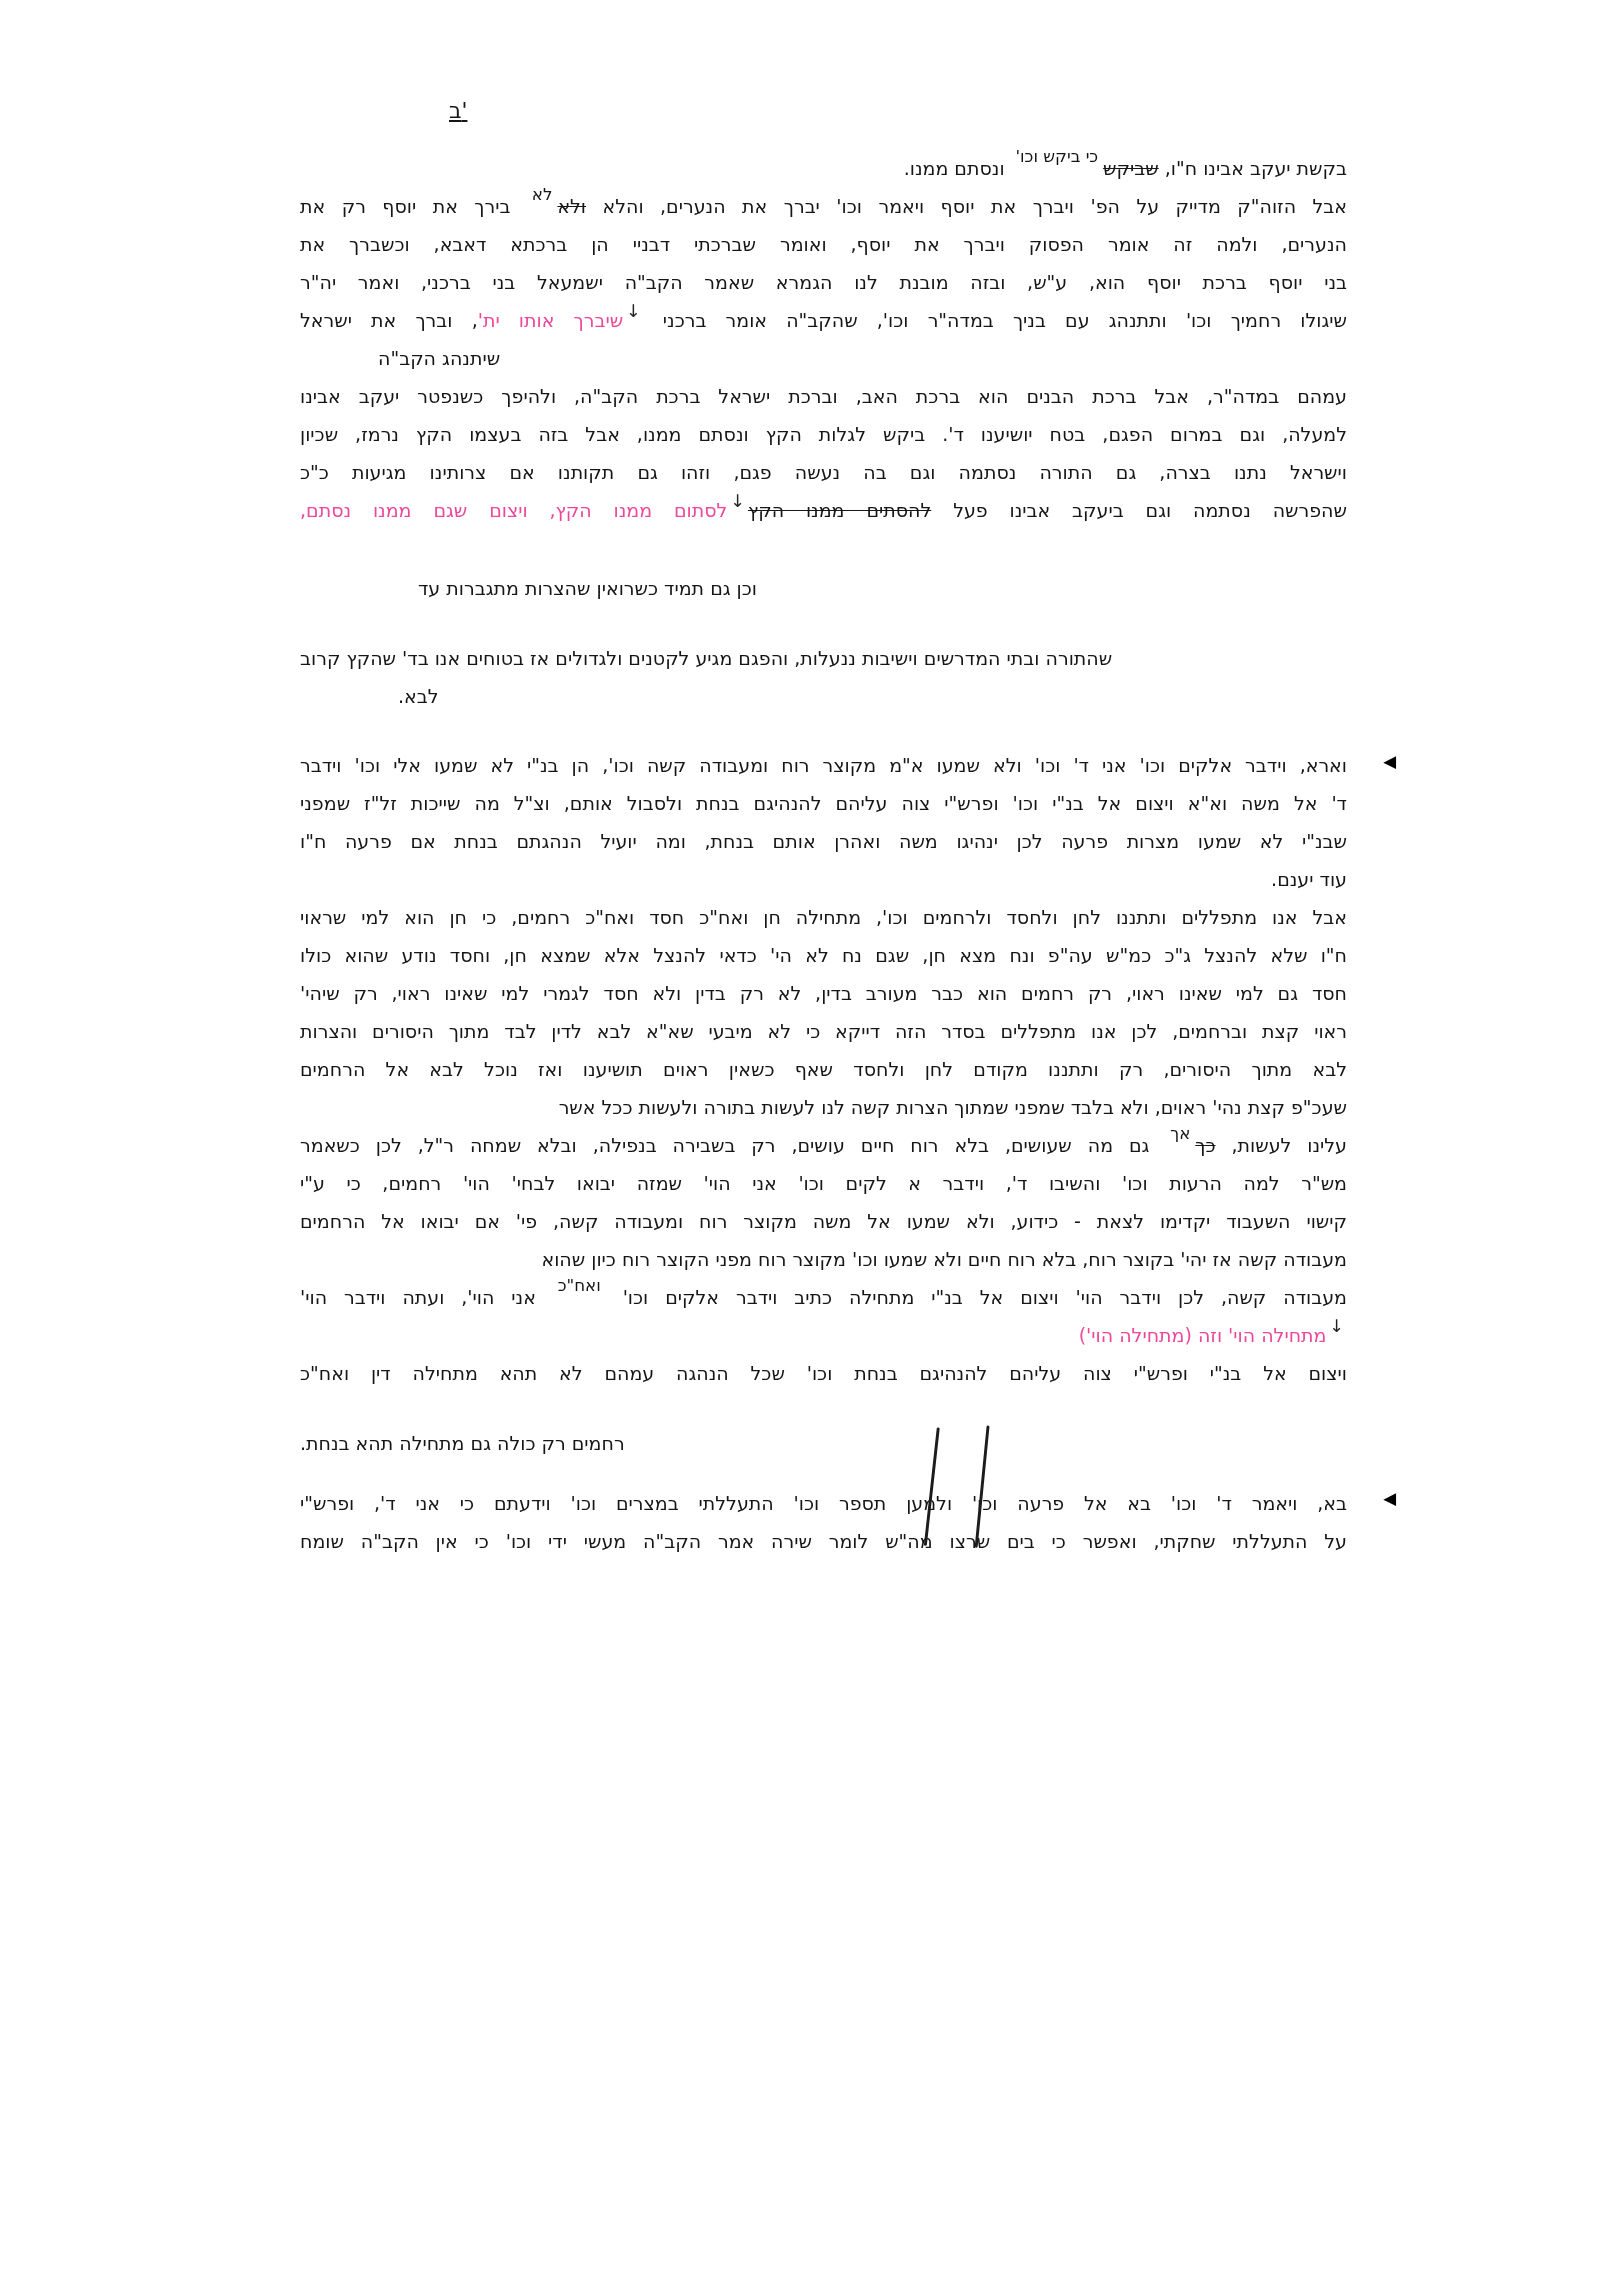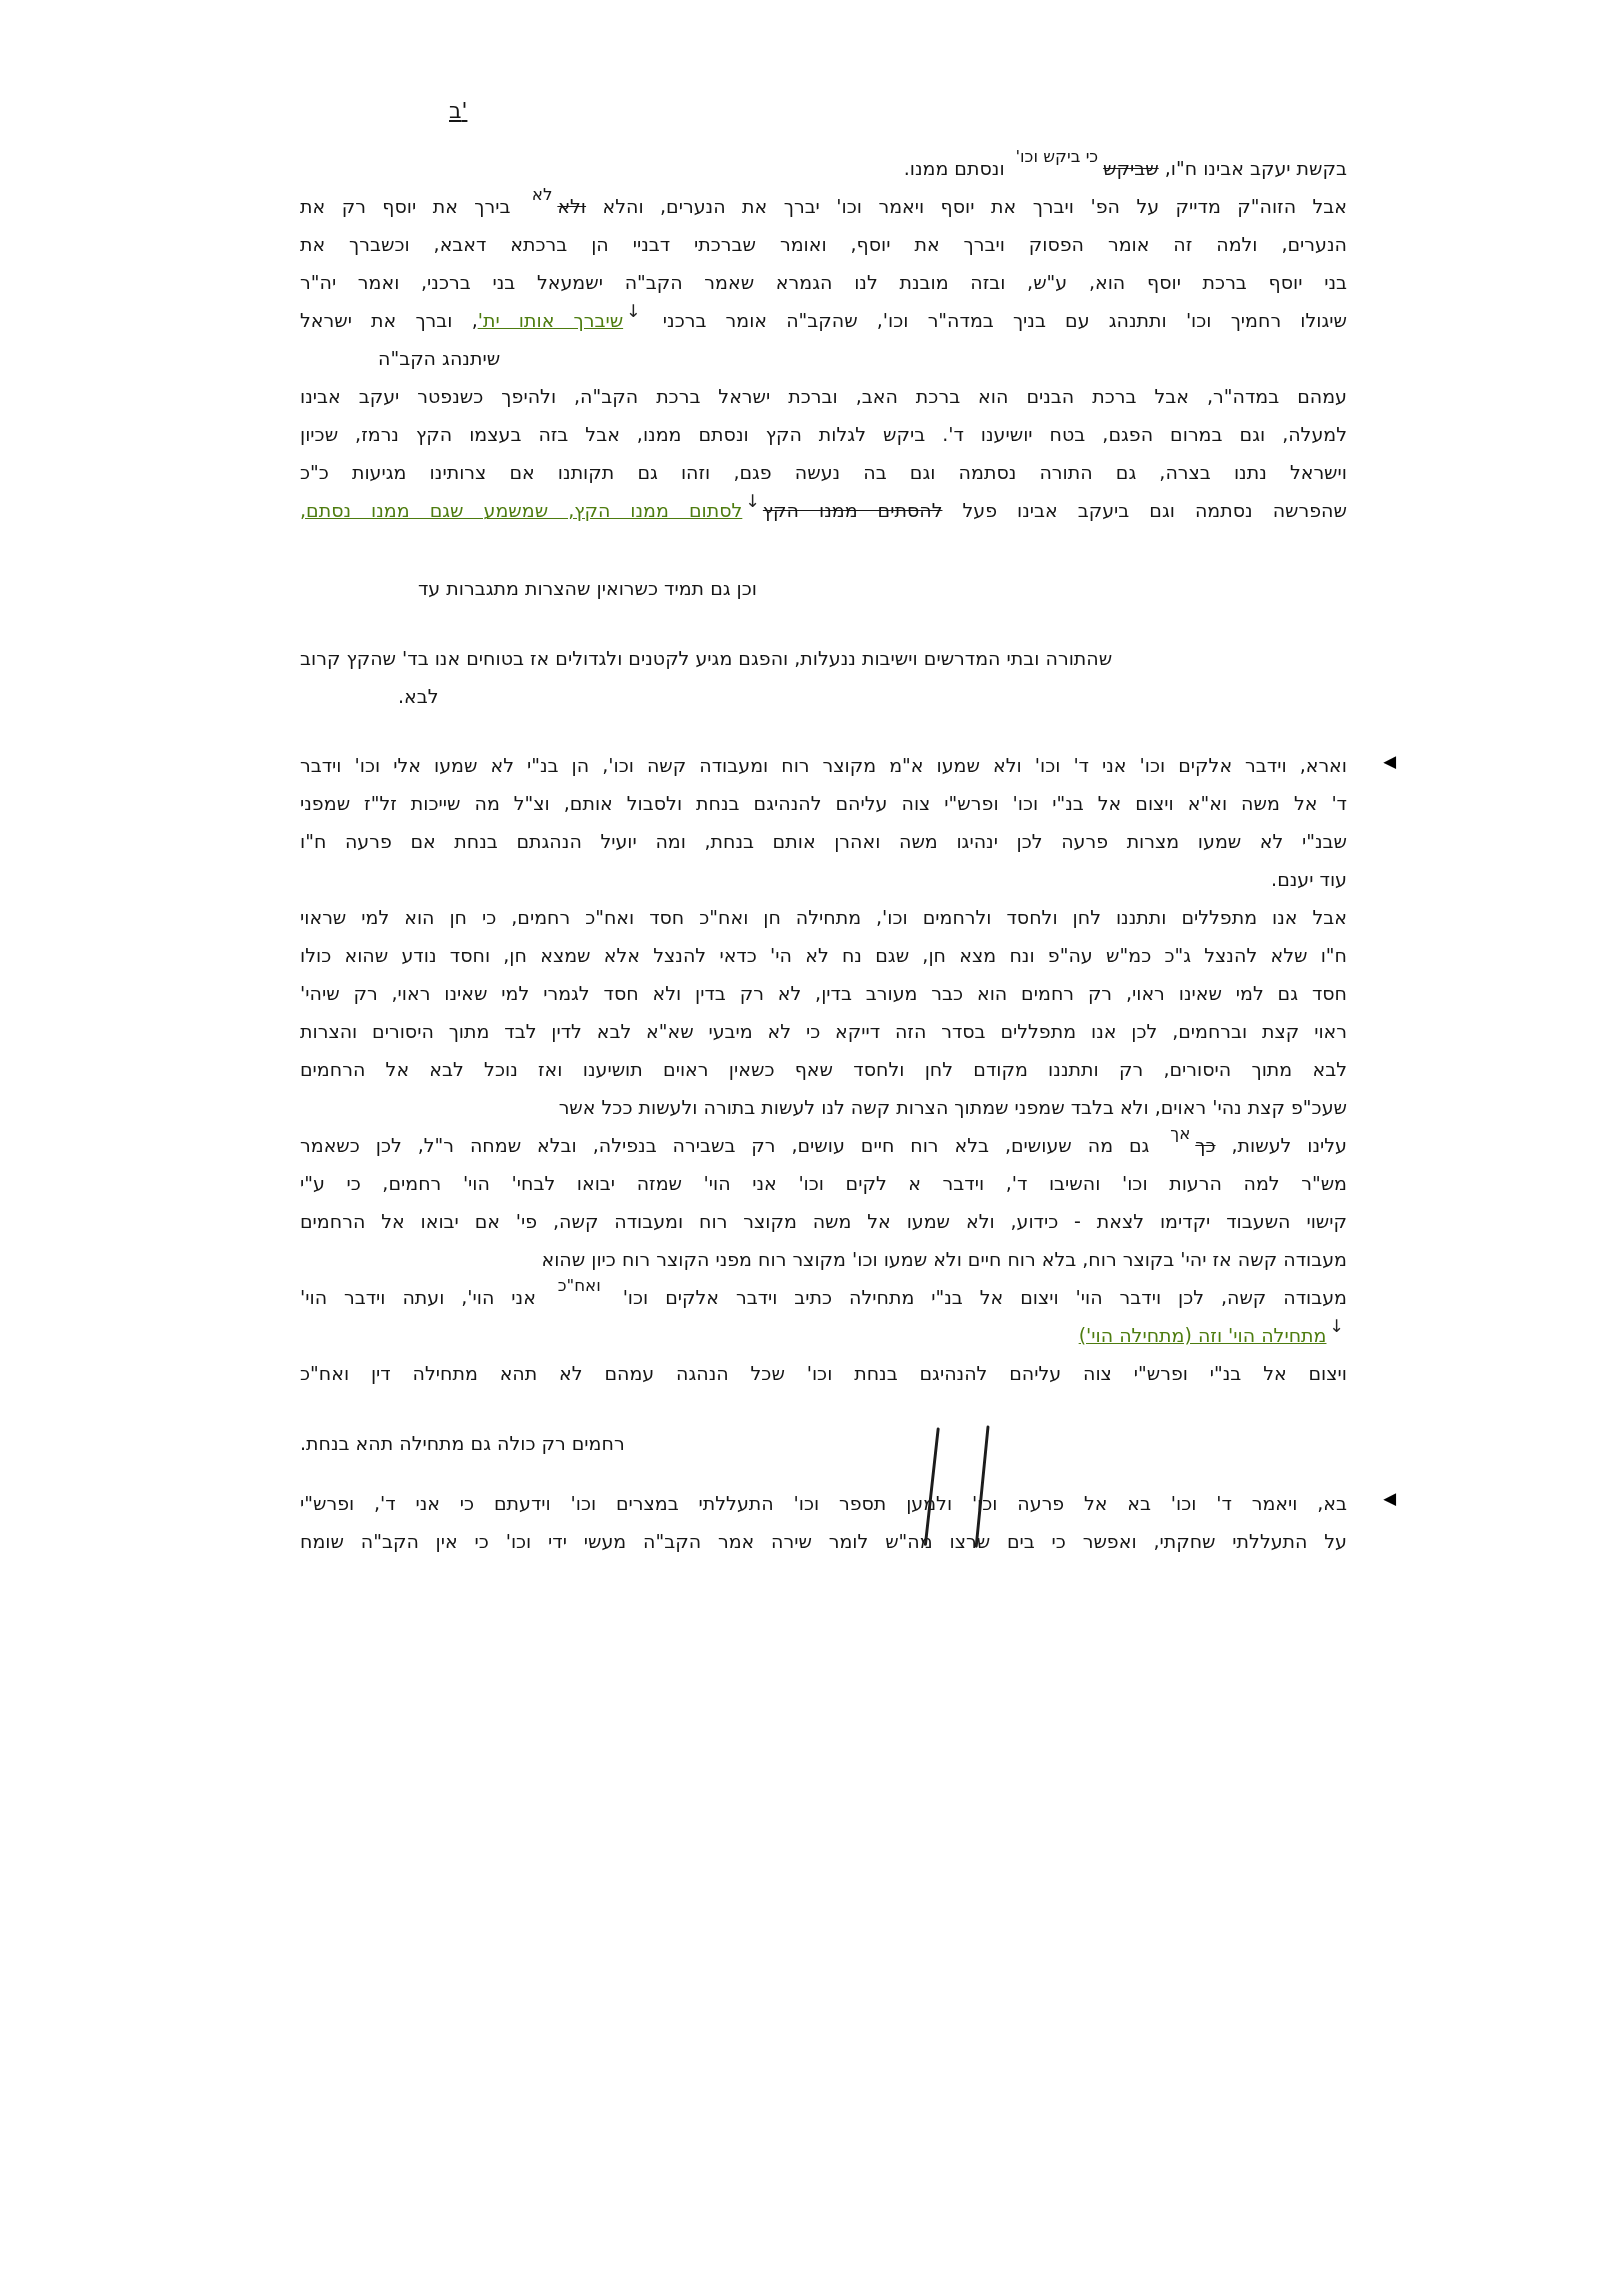--- a/index.html
+++ b/index.html
@@ -17,21 +17,21 @@
   .align-right{text-align:right;}
   .align-left{text-align:left;margin-top:32px;}
   .align-left-80{text-align:left;padding-left:78px;}
   .align-left-100{text-align:left;padding-left:98px;}
   .align-left-120{text-align:left;padding-left:118px;margin-top:40px;}
   .align-center-right{text-align:right;padding-left:353px;}
   .seg-n{}
   .seg-st{text-decoration:line-through;}
   .seg-sup{display:inline-block;position:relative;top:-12.7px;font-size:16.7px;
            line-height:0;margin:0 4.9px;}
-  .seg-red{color:#4d7c0f;text-decoration:underline;}
+  .seg-red{color:#ec4899;}
   .seg-arr{display:inline-block;position:relative;top:-9.8px;font-size:17.6px;
            line-height:0;margin:0 2.9px;color:#222;}
   .marker{position:absolute;right:-49px;top:4.9px;font-size:16.7px;color:#000;}
   .pen-strokes{position:absolute;left:902px;top:1419px;pointer-events:none;}
 </style>
 </head>
 <body>
 
 <div class="page">
   <span class="page-number">ב'</span>
@@ -39,21 +39,21 @@
       <div class="para">
         <div class="line align-right"><span class="seg-n">בקשת יעקב אבינו ח"ו, </span><span class="seg-st">שביקש</span><span class="seg-sup">כי ביקש וכו'</span><span class="seg-n"> ונסתם ממנו.</span></div>
         <div class="line align-justify"><span class="seg-n">אבל הזוה"ק מדייק על הפ' ויברך את יוסף ויאמר וכו' יברך את הנערים, והלא </span><span class="seg-st">ולא</span><span class="seg-sup">לא</span><span class="seg-n"> בירך את יוסף רק את</span></div>
         <div class="line align-justify"><span class="seg-n">הנערים, ולמה זה אומר הפסוק ויברך את יוסף, ואומר שברכתי דבניי הן ברכתא דאבא, וכשברך את</span></div>
         <div class="line align-justify"><span class="seg-n">בני יוסף ברכת יוסף הוא, ע"ש, ובזה מובנת לנו הגמרא שאמר הקב"ה ישמעאל בני ברכני, ואמר יה"ר</span></div>
         <div class="line align-justify"><span class="seg-n">שיגולו רחמיך וכו' ותתנהג עם בניך במדה"ר וכו', שהקב"ה אומר ברכני </span><span class="seg-arr">↓</span><span class="seg-red">שיברך אותו ית'</span><span class="seg-n">, וברך את ישראל</span></div>
         <div class="line align-left-80"><span class="seg-n">שיתנהג הקב"ה</span></div>
         <div class="line align-justify"><span class="seg-n">עמהם במדה"ר, אבל ברכת הבנים הוא ברכת האב, וברכת ישראל ברכת הקב"ה, ולהיפך כשנפטר יעקב אבינו</span></div>
         <div class="line align-justify"><span class="seg-n">למעלה, וגם במרום הפגם, בטח יושיענו ד'. ביקש לגלות הקץ ונסתם ממנו, אבל בזה בעצמו הקץ נרמז, שכיון</span></div>
         <div class="line align-justify"><span class="seg-n">וישראל נתנו בצרה, גם התורה נסתמה וגם בה נעשה פגם, וזהו גם תקותנו אם צרותינו מגיעות כ"כ</span></div>
-        <div class="line align-justify"><span class="seg-n">שהפרשה נסתמה וגם ביעקב אבינו פעל </span><span class="seg-st">להסתים ממנו הקץ</span><span class="seg-arr">↓</span><span class="seg-red">לסתום ממנו הקץ, שמשמע שגם ממנו נסתם,</span></div>
+        <div class="line align-justify"><span class="seg-n">שהפרשה נסתמה וגם ביעקב אבינו פעל </span><span class="seg-st">להסתים ממנו הקץ</span><span class="seg-arr">↓</span><span class="seg-red">לסתום ממנו הקץ, ויצום שגם ממנו נסתם,</span></div>
         <div class="line align-left-120"><span class="seg-n">וכן גם תמיד כשרואין שהצרות מתגברות עד</span></div>
         <div class="line align-left"><span class="seg-n">שהתורה ובתי המדרשים וישיבות ננעלות, והפגם מגיע לקטנים ולגדולים אז בטוחים אנו בד' שהקץ קרוב</span></div>
         <div class="line align-left-100"><span class="seg-n">לבא.</span></div>
       </div>
       <div class="para gap-lg">
         <span class="marker">◀</span>
         <div class="line align-justify"><span class="seg-n">וארא, וידבר אלקים וכו' אני ד' וכו' ולא שמעו א"מ מקוצר רוח ומעבודה קשה וכו', הן בנ"י לא שמעו אלי וכו' וידבר</span></div>
         <div class="line align-justify"><span class="seg-n">ד' אל משה וא"א ויצום אל בנ"י וכו' ופרש"י צוה עליהם להנהיגם בנחת ולסבול אותם, וצ"ל מה שייכות זל"ז שמפני</span></div>
         <div class="line align-justify"><span class="seg-n">שבנ"י לא שמעו מצרות פרעה לכן ינהיגו משה ואהרן אותם בנחת, ומה יועיל הנהגתם בנחת אם פרעה ח"ו</span></div>
         <div class="line align-right"><span class="seg-n">עוד יענם.</span></div>

